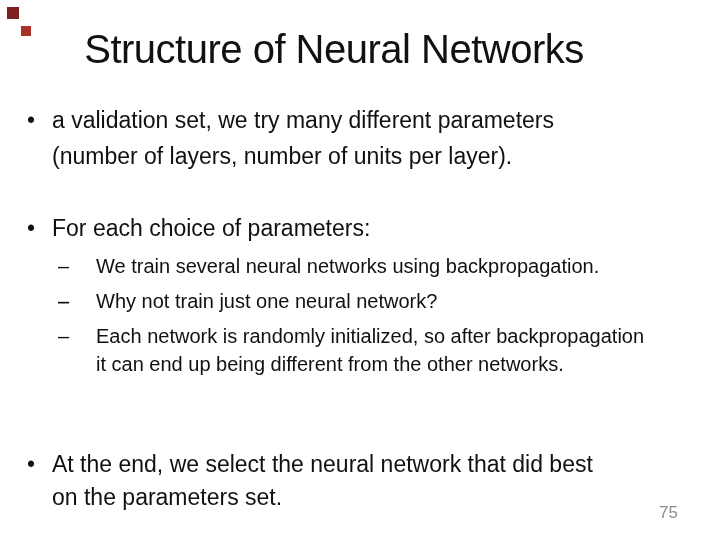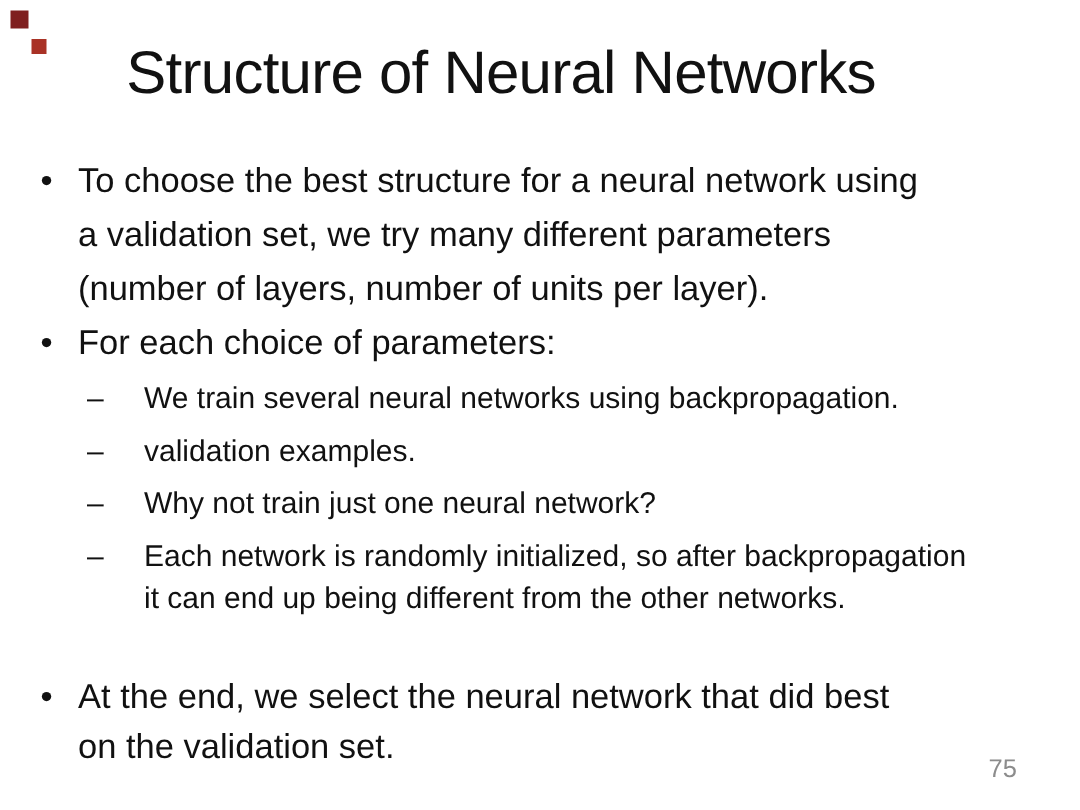--- a/index.html
+++ b/index.html
@@ -92,21 +92,20 @@
 
   <div class="decor-sq sq1" style="background: rgb(127, 31, 31);"></div>
   <div class="decor-sq sq2" style="background: rgb(169, 50, 38);"></div>
 
   <div class="title">Structure of Neural Networks</div>
 
   <div class="para b1">
     <div class="item">
       <span class="marker">•</span>
       <div class="lines">
-        <div class="line">To choose the best structure for a neural network using</div>
         <div class="line">a validation set, we try many different parameters</div>
         <div class="line">(number of layers, number of units per layer).</div>
       </div>
     </div>
   </div>
 
   <div class="para b2">
     <div class="item">
       <span class="marker">•</span>
       <div class="lines">
@@ -120,21 +119,20 @@
     <div class="item">
       <span class="marker">–</span>
       <div class="lines">
         <div class="line">We train several neural networks using backpropagation.</div>
       </div>
     </div>
 
     <div class="item">
       <span class="marker">–</span>
       <div class="lines">
-        <div class="line">validation examples.</div>
       </div>
     </div>
 
     <div class="item">
       <span class="marker">–</span>
       <div class="lines">
         <div class="line">Why not train just one neural network?</div>
       </div>
     </div>
 
@@ -146,20 +144,20 @@
       </div>
     </div>
 
   </div>
 
   <div class="para b3">
     <div class="item">
       <span class="marker">•</span>
       <div class="lines">
         <div class="line">At the end, we select the neural network that did best</div>
-        <div class="line">on the validation set.</div>
+        <div class="line">on the parameters set.</div>
       </div>
     </div>
   </div>
 
   <div class="page-number">75</div>
 
 </div>
 
 </body></html>

